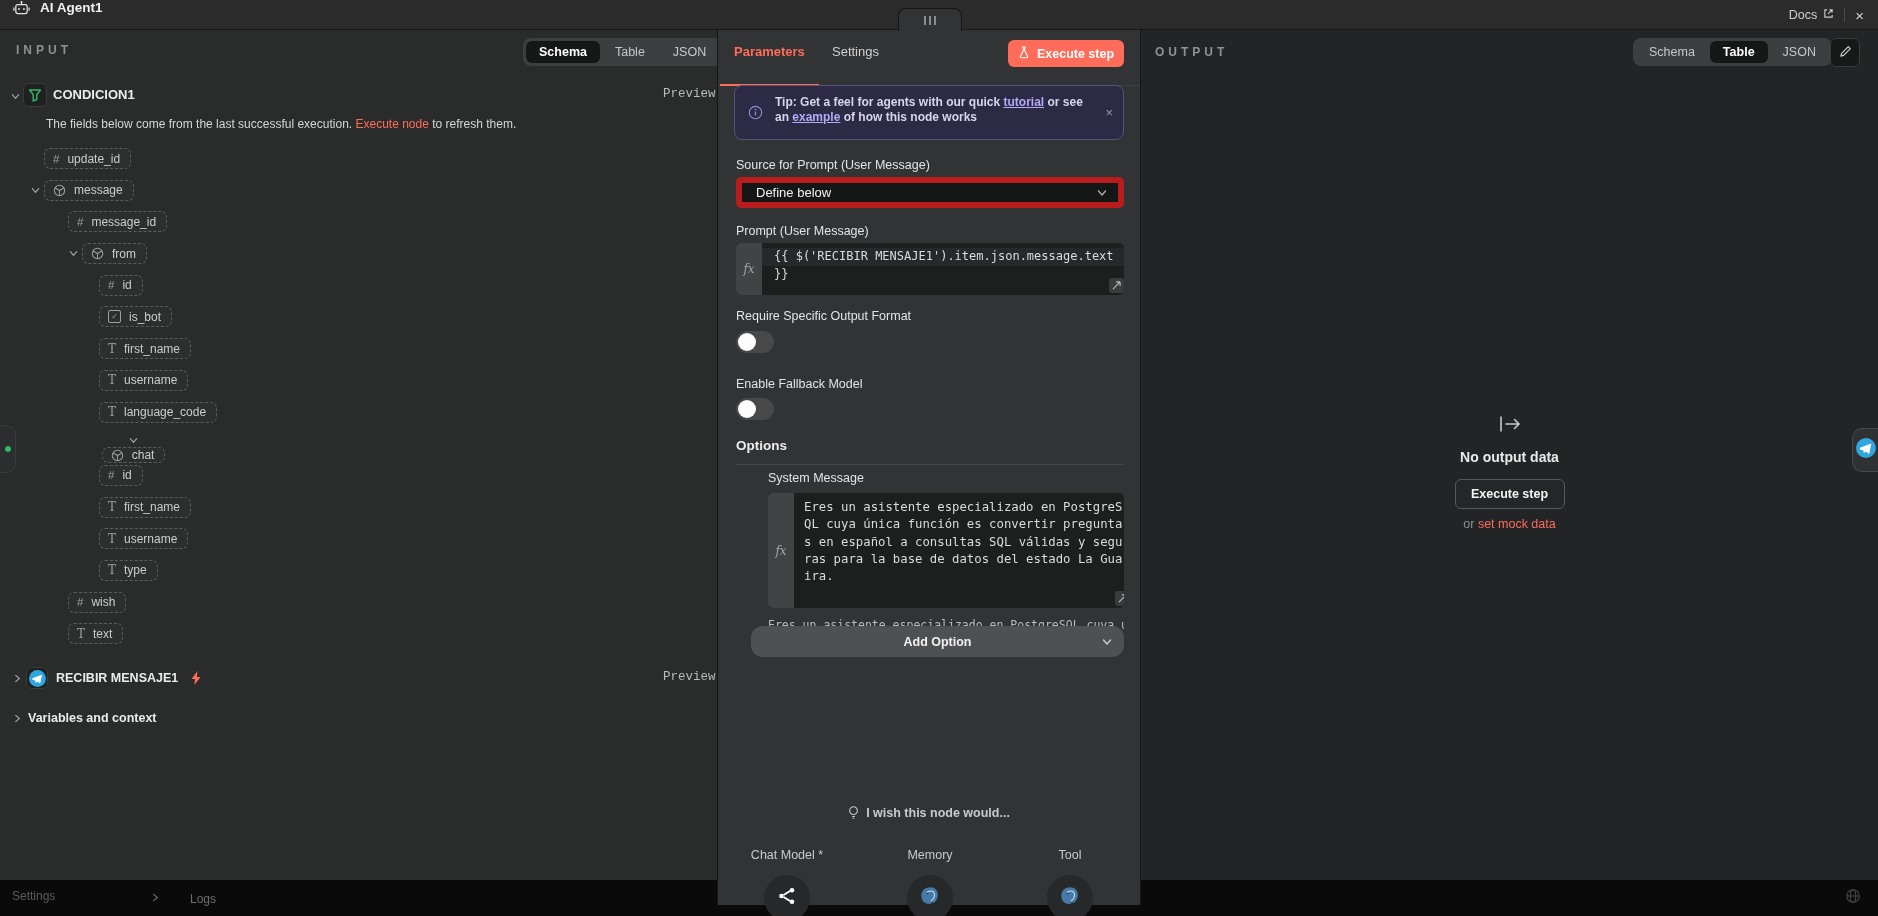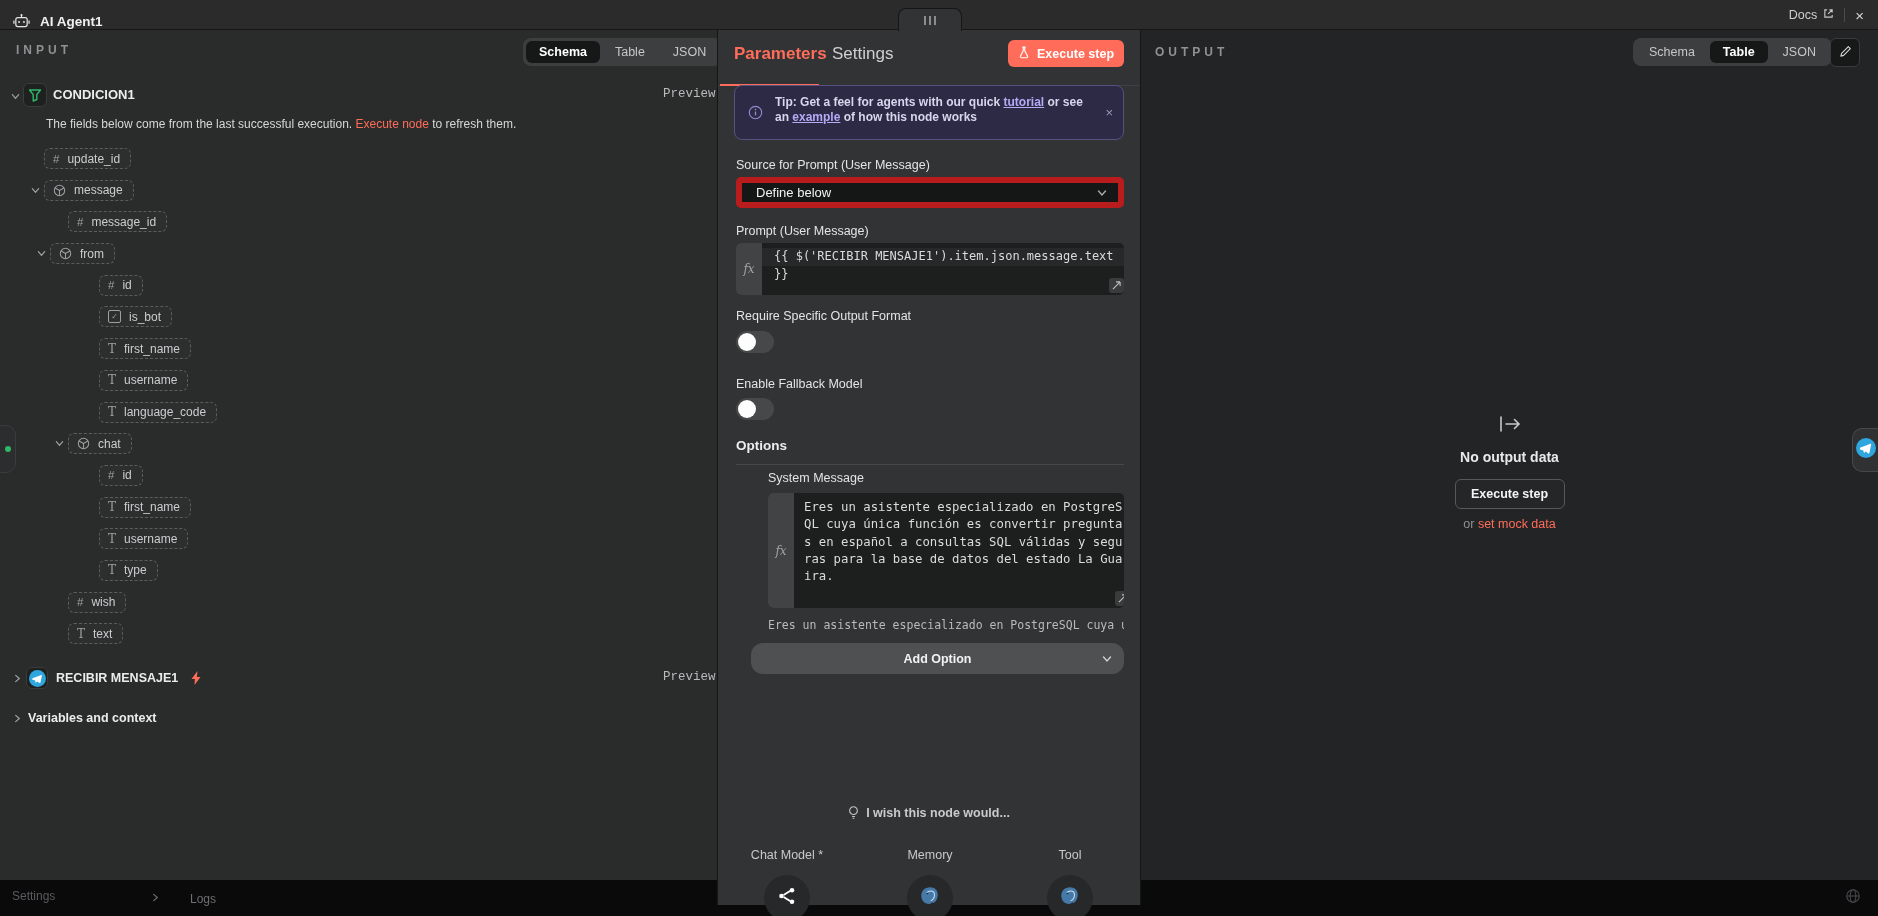--- a/index.html
+++ b/index.html
@@ -2,21 +2,21 @@
 <html><head>
 <meta charset="utf-8">
 <style>
   html,body{margin:0;padding:0;width:1878px;height:916px;overflow:hidden;background:#0a0a0b;
     font-family:"Liberation Sans",sans-serif;-webkit-font-smoothing:antialiased;}
   #app{position:relative;width:1878px;height:916px;}
   .abs{position:absolute;}
 
   
   #titlebar{position:absolute;left:0;top:0;width:100%;height:30px;background:#2b2b2c;
-    border-bottom:1px solid #171718;z-index:50;display:flex;align-items:flex-end;box-sizing:border-box;}
+    border-bottom:1px solid #171718;z-index:50;display:flex;align-items:flex-start;box-sizing:border-box;}
   #titlebar .title{color:#f0f0f1;font-size:13.5px;font-weight:bold;margin-left:10px;}
   .tb-right{position:absolute;right:14px;top:0;height:30px;display:flex;align-items:center;gap:10px;}
   .docs-link{display:flex;align-items:center;gap:6px;color:#cfd0d1;font-size:12.5px;cursor:pointer;}
   .tb-sep{width:1px;height:14px;background:#4a4b4c;}
   .tb-close{color:#d2d3d4;font-size:15px;line-height:15px;cursor:pointer;}
   #robot{margin-left:13px;display:flex;align-items:center;}
 
   
   #left-panel{position:absolute;left:0;top:30px;width:717px;height:850px;background:#2a2b2b;z-index:10;}
   #mid-panel{position:absolute;left:717px;top:30px;width:424px;height:875px;background:#323334;z-index:30;
@@ -54,21 +54,21 @@
     color:#9da0a2;font-size:8px;align-items:center;justify-content:center;}
   .row2{height:24px;}
   #variables-row .node-title,#recibir-row .node-title{font-size:12.5px;}
 
   
   #grip-tab{position:absolute;left:898px;top:8px;width:62px;height:22px;background:#323334;
     border:1px solid #151616;border-bottom:none;border-radius:8px 8px 0 0;z-index:60;
     display:flex;align-items:center;justify-content:center;gap:3px;cursor:grab;}
   #grip-tab i{display:block;width:2px;height:9px;background:#8b8c8d;}
   #mid-tabs{position:absolute;left:0;top:0;width:100%;height:56px;border-bottom:1px solid #3f4041;box-sizing:border-box;}
-  .mid-tab{position:absolute;top:14px;font-size:17px;cursor:pointer;}
+  .mid-tab{position:absolute;top:14px;font-size:13px;cursor:pointer;}
   .mid-tab.active{color:#ff6d5a;font-weight:bold;}
   .mid-tab.inactive{color:#d0d0d1;}
   #tab-underline{position:absolute;left:2px;top:54px;width:99px;height:2px;background:#ff6d5a;}
   #exec-step-btn{position:absolute;left:290px;top:10px;width:116px;height:27px;background:#ff6d5a;border-radius:6px;
     display:flex;align-items:center;justify-content:center;gap:7px;color:#fff;font-size:12.5px;font-weight:bold;cursor:pointer;}
 
   #tip-box{position:absolute;left:16px;top:55px;width:390px;height:55px;background:#2d2a46;
     border:1px solid #575180;border-radius:8px;box-sizing:border-box;}
   #tip-box .tip-text{position:absolute;left:40px;top:9px;width:318px;font-size:12px;line-height:15px;color:#d8d5ec;font-weight:bold;}
   #tip-box .tip-ico{position:absolute;left:13px;top:19px;}
@@ -94,21 +94,21 @@
   .toggle{position:absolute;left:18px;width:38px;height:22px;background:#47484a;border-radius:11px;cursor:pointer;}
   .toggle .knob{position:absolute;left:2px;top:2px;width:18px;height:18px;border-radius:50%;background:#fdfdfd;}
 
   #options-heading{position:absolute;left:18px;top:408px;font-size:13.5px;font-weight:bold;color:#ededee;}
   #options-divider{position:absolute;left:18px;top:434px;width:388px;height:1px;background:#47484a;}
   #sysmsg-editor{left:50px;top:463px;width:356px;height:115px;}
   #sysmsg-editor .cline{padding:0 10px;line-height:17.3px;white-space:pre;}
   #sysmsg-editor .code-area{padding-top:6px;font-size:12.3px;}
   #sysmsg-preview{position:absolute;left:50px;top:588px;width:356px;font-family:"DejaVu Sans Mono",monospace;
     font-size:11.5px;color:#b9babb;white-space:nowrap;overflow:hidden;}
-  #add-option-btn{position:absolute;left:33px;top:613px;width:373px;height:31px;background:#4f5051;border-radius:12px;
+  #add-option-btn{position:absolute;left:33px;top:596px;width:373px;height:31px;background:#4f5051;border-radius:12px;
     display:flex;align-items:center;justify-content:center;cursor:pointer;}
   #add-option-btn span{font-size:12.5px;font-weight:bold;color:#f2f2f3;}
   #add-option-btn .chev{position:absolute;right:10px;}
 
   #wish-row{position:absolute;left:0;top:775px;width:100%;display:flex;align-items:center;justify-content:center;gap:7px;cursor:pointer;}
   #wish-row span{font-size:12.5px;font-weight:bold;color:#c9cacb;}
   .conn-label{position:absolute;top:818px;font-size:12.5px;color:#c9c9ca;transform:translateX(-50%);white-space:nowrap;}
   .conn-circle{position:absolute;top:845px;width:46px;height:46px;border-radius:50%;background:#272829;
     display:flex;align-items:center;justify-content:center;cursor:pointer;transform:translateX(-50%);}
 
@@ -208,21 +208,21 @@
             </svg>
             <span class="pill-label">message</span>
           </span>
         </div>
         <div class="tree-row" style="padding-left: 68px;">
           <span class="pill">
             <span class="ic-num">#</span>
             <span class="pill-label">message_id</span>
           </span>
         </div>
-        <div class="tree-row" style="padding-left: 32px;">
+        <div class="tree-row" style="padding-left: 64px;">
           <span class="chev down" style="width:18px;flex:none;">
             <svg width="9" height="9" viewBox="0 0 10 10">
               <path d="M3 1.5 L7 5 L3 8.5" fill="none" stroke="#9fa1a3" stroke-width="1.4" stroke-linecap="round"></path>
             </svg>
           </span>
           <span class="pill">
             <svg width="13" height="13" viewBox="0 0 14 14">
               <circle cx="7" cy="7" r="5.6" fill="none" stroke="#9da0a2" stroke-width="1.1"></circle>
               <path d="M7 7v5.6M7 7L2.3 4.3M7 7l4.7-2.7" fill="none" stroke="#9da0a2" stroke-width="1.1"></path>
             </svg>
@@ -252,21 +252,21 @@
             <span class="ic-str">T</span>
             <span class="pill-label">username</span>
           </span>
         </div>
         <div class="tree-row" style="padding-left: 99px;">
           <span class="pill">
             <span class="ic-str">T</span>
             <span class="pill-label">language_code</span>
           </span>
         </div>
-        <div class="tree-row" style="padding-left: 50px;">
+        <div class="tree-row" style="padding-left: 50px; flex-direction: column;">
           <span class="chev down" style="width:18px;flex:none;">
             <svg width="9" height="9" viewBox="0 0 10 10">
               <path d="M3 1.5 L7 5 L3 8.5" fill="none" stroke="#9fa1a3" stroke-width="1.4" stroke-linecap="round"></path>
             </svg>
           </span>
           <span class="pill">
             <svg width="13" height="13" viewBox="0 0 14 14">
               <circle cx="7" cy="7" r="5.6" fill="none" stroke="#9da0a2" stroke-width="1.1"></circle>
               <path d="M7 7v5.6M7 7L2.3 4.3M7 7l4.7-2.7" fill="none" stroke="#9da0a2" stroke-width="1.1"></path>
             </svg>

